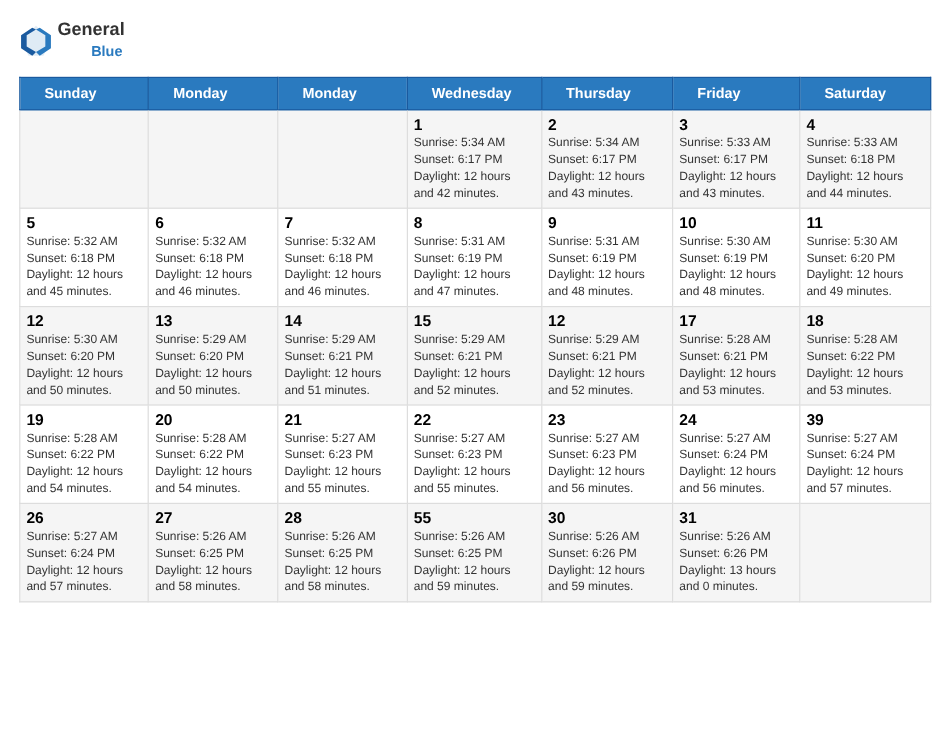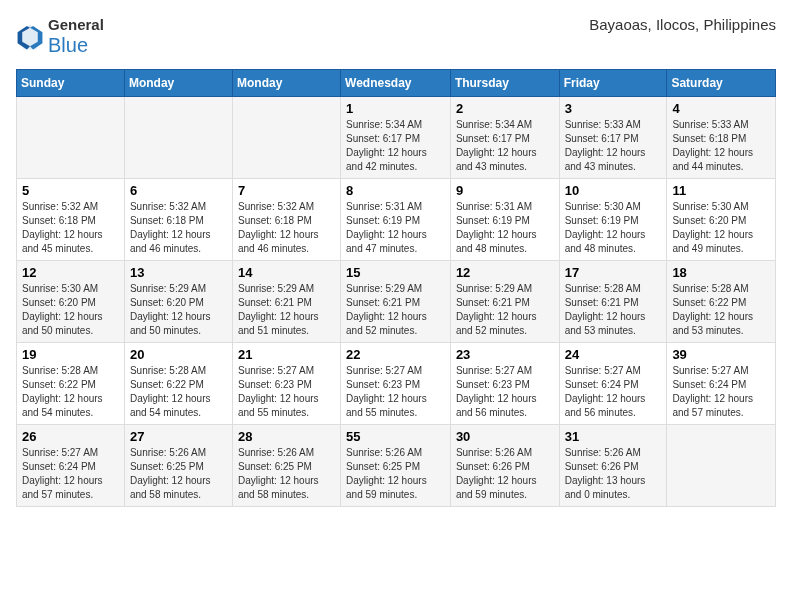--- a/index.html
+++ b/index.html
@@ -15,39 +15,39 @@
       justify-content: space-between;
       align-items: flex-start;
       margin-bottom: 12px;
     }
     .logo {
       display: flex;
       align-items: center;
       gap: 4px;
     }
     .logo-text-general { font-size: 15px; font-weight: bold; color: #333; }
-    .logo-text-blue { font-size: 20px; font-weight: normal; color: #2a7abf; }
+    .logo-text-blue { font-size: 12px; font-weight: bold; color: #2a7abf; margin-left: 28px; }
     .logo-icon {
       width: 28px;
       height: 28px;
     }
     .title-block { text-align: right; }
     .title-block h1 { font-size: 32px; font-weight: bold; color: #333; }
     .title-block h2 { font-size: 15px; font-weight: normal; color: #333; }
     .calendar {
       width: 100%;
       border-collapse: collapse;
       border: 1px solid #ccc;
     }
     .calendar th {
       background: #2a7abf;
       color: #fff;
       font-size: 12px;
       font-weight: bold;
-      padding: 6px 4px;
+      padding: 6px 20px;
       text-align: left;
       border: 1px solid #1a5a9f;
     }
     .calendar td {
       vertical-align: top;
       border: 1px solid #ddd;
       padding: 4px 5px;
       width: 113px;
       min-height: 80px;
       background: #fff;
@@ -79,21 +79,20 @@
       <polygon points="18,2 34,18 26,34 10,34 2,18" fill="#2a7abf" opacity="0.15"></polygon>
       <polygon points="22,4 34,12 34,26 22,34 18,30 28,24 28,12 18,6" fill="#2a7abf"></polygon>
       <polygon points="14,4 2,12 2,26 14,34 18,30 8,24 8,12 18,6" fill="#1a5a9f"></polygon>
     </svg>
     <div>
       <span class="logo-text-general">General</span><br>
       <span class="logo-text-blue">Blue</span>
     </div>
   </div>
   <div class="title-block">
-    <h2>Bayaoas, Ilocos, Philippines</h2>
   </div>
 </div>
 
 <table class="calendar">
   <thead>
     <tr>
     <th>Sunday</th>
         <th>Monday</th>
         <th>Monday</th>
         <th>Wednesday</th>

